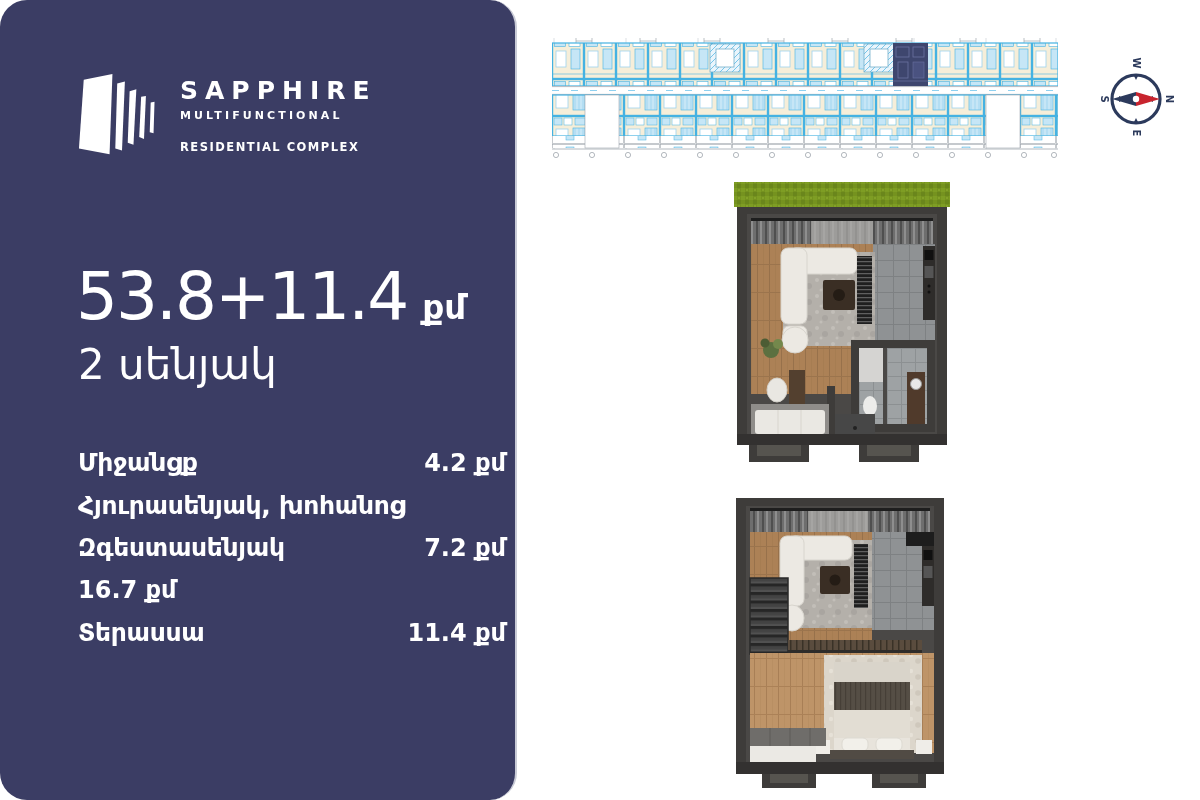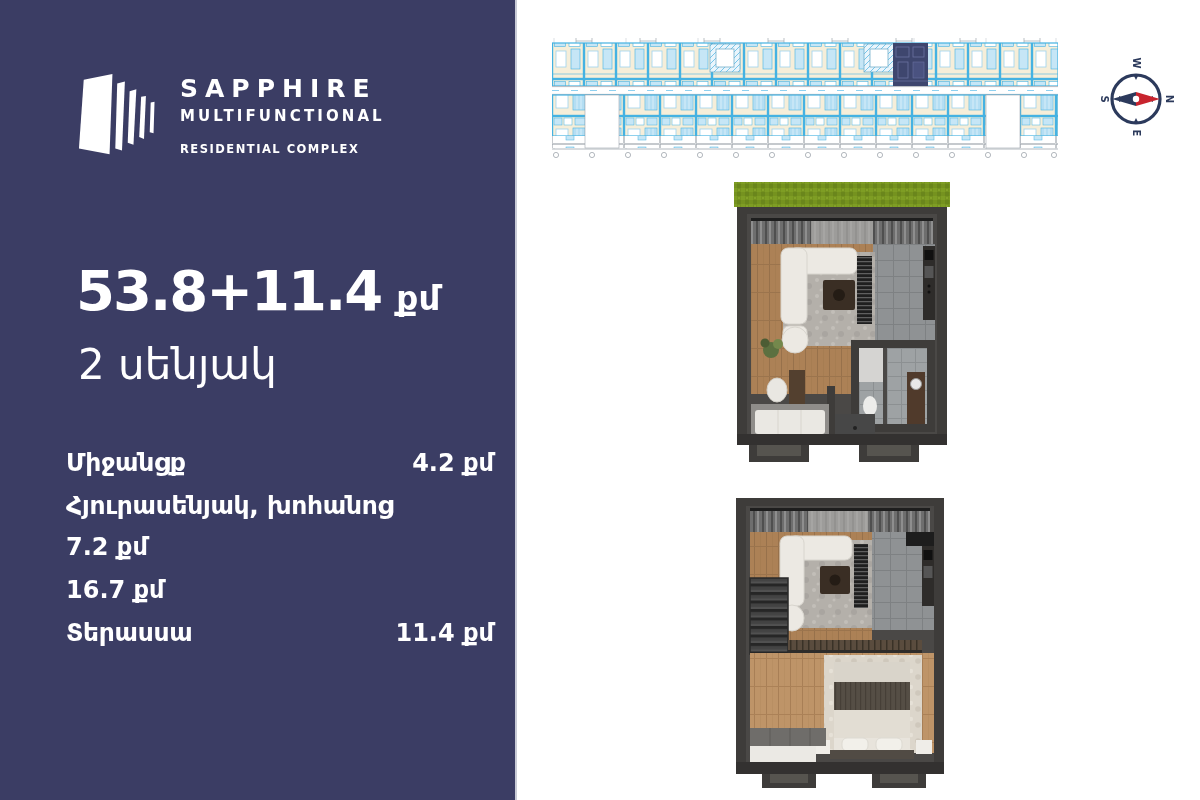--- a/index.html
+++ b/index.html
@@ -2,34 +2,34 @@
 <html><head>
 <meta charset="utf-8">
 <style>
   html,body{margin:0;padding:0;background:#ffffff;}
   body{width:1200px;height:800px;position:relative;overflow:hidden;
        font-family:"DejaVu Sans",sans-serif;}
   .stage{position:absolute;inset:0;background:#ffffff;}
 
   
   .panel{position:absolute;left:0;top:0;width:517px;height:800px;
-         background:#3B3D64;border-right:2px solid #C9CBD6;box-sizing:border-box;color:#fff;}
+         background:#3B3D64;border-right:2px solid #C9CBD6;box-sizing:border-box;color:#fff;border-radius:27px;}
   .logo{position:absolute;left:78px;top:70px;display:flex;align-items:center;}
   .logo-icon{width:88px;height:92px;flex:0 0 auto;}
   .logo-text{margin-left:14px;}
   .logo-name{font-size:25px;font-weight:bold;letter-spacing:7px;line-height:1;}
-  .logo-sub{font-size:15px;font-weight:bold;letter-spacing:3.1px;margin-top:7px;line-height:1.15;}
+  .logo-sub{font-size:11px;font-weight:bold;letter-spacing:3.1px;margin-top:7px;line-height:1.15;}
   .logo-sub2{font-size:11.5px;font-weight:bold;letter-spacing:1.5px;line-height:1.15;margin-top:18px;}
 
   .area-line{position:absolute;left:76px;top:258px;white-space:nowrap;}
-  .area-big{font-size:56px;font-weight:bold;letter-spacing:-2px;margin-top:40px;}
+  .area-big{font-size:66px;font-weight:normal;letter-spacing:-2px;margin-top:40px;}
   .area-unit{font-size:34px;font-weight:bold;margin-left:10px;letter-spacing:0;}
   .rooms-line{position:absolute;left:78px;top:340px;font-size:42px;font-weight:normal;}
 
-  .room-table{position:absolute;left:66px;top:448px;width:428px;}
+  .room-table{position:absolute;left:78px;top:448px;width:428px;}
   .room-row{display:flex;justify-content:space-between;align-items:baseline;height:42.5px;}
   .room-label{font-size:25px;font-weight:bold;letter-spacing:-0.3px;}
   .room-value{font-size:24px;font-weight:bold;}
 
   
   .blueprint{position:absolute;left:552px;top:36px;}
   .compass{position:absolute;left:1100px;top:55px;}
   .render1{position:absolute;left:733px;top:180px;}
   .render2{position:absolute;left:730px;top:490px;}
 </style>
@@ -162,20 +162,21 @@
 
     <div class="room-table">
       <div class="room-row">
         <span class="room-label">Միջանցք</span>
         <span class="room-value">4.2 քմ</span>
       </div>
       <div class="room-row">
         <span class="room-label">Հյուրասենյակ, խոհանոց</span>
       </div>
       <div class="room-row">
+        <span class="room-label">Զգեստասենյակ</span>
         <span class="room-value">7.2 քմ</span>
       </div>
       <div class="room-row">
         <span class="room-value">16.7 քմ</span>
       </div>
       <div class="room-row">
         <span class="room-label">Տերասսա</span>
         <span class="room-value">11.4 քմ</span>
       </div>
     </div>

